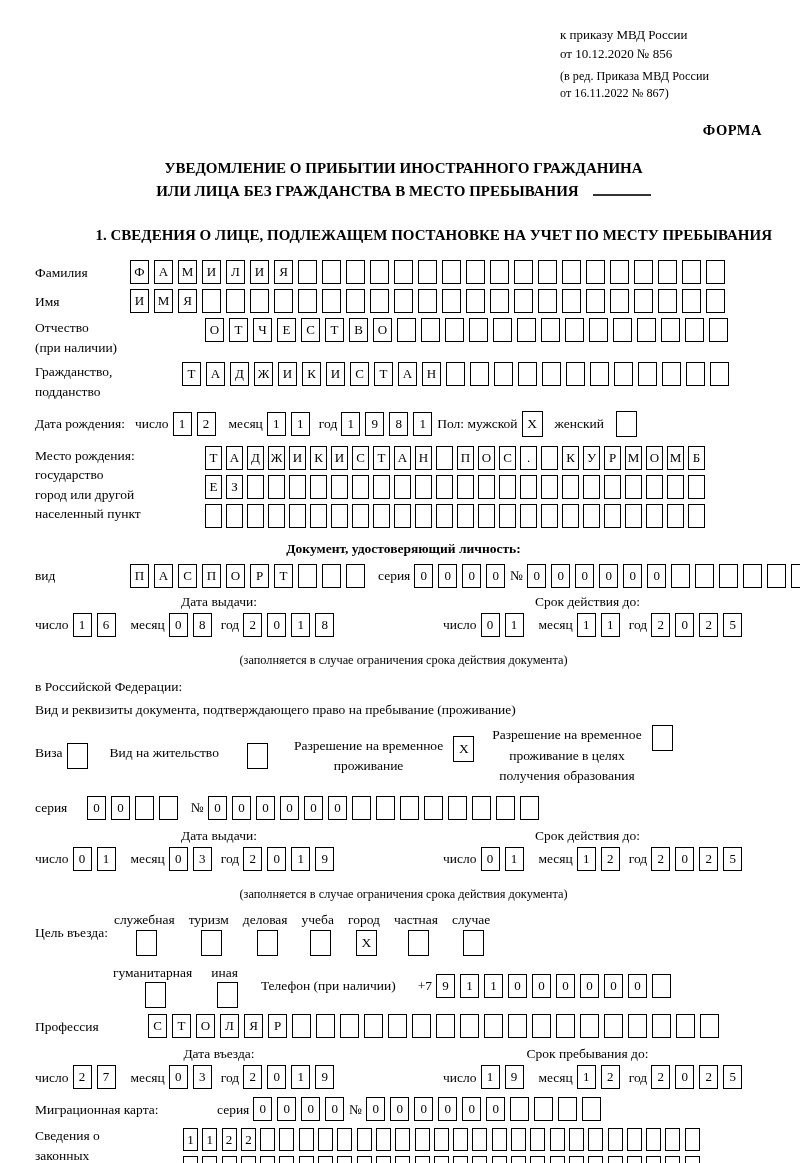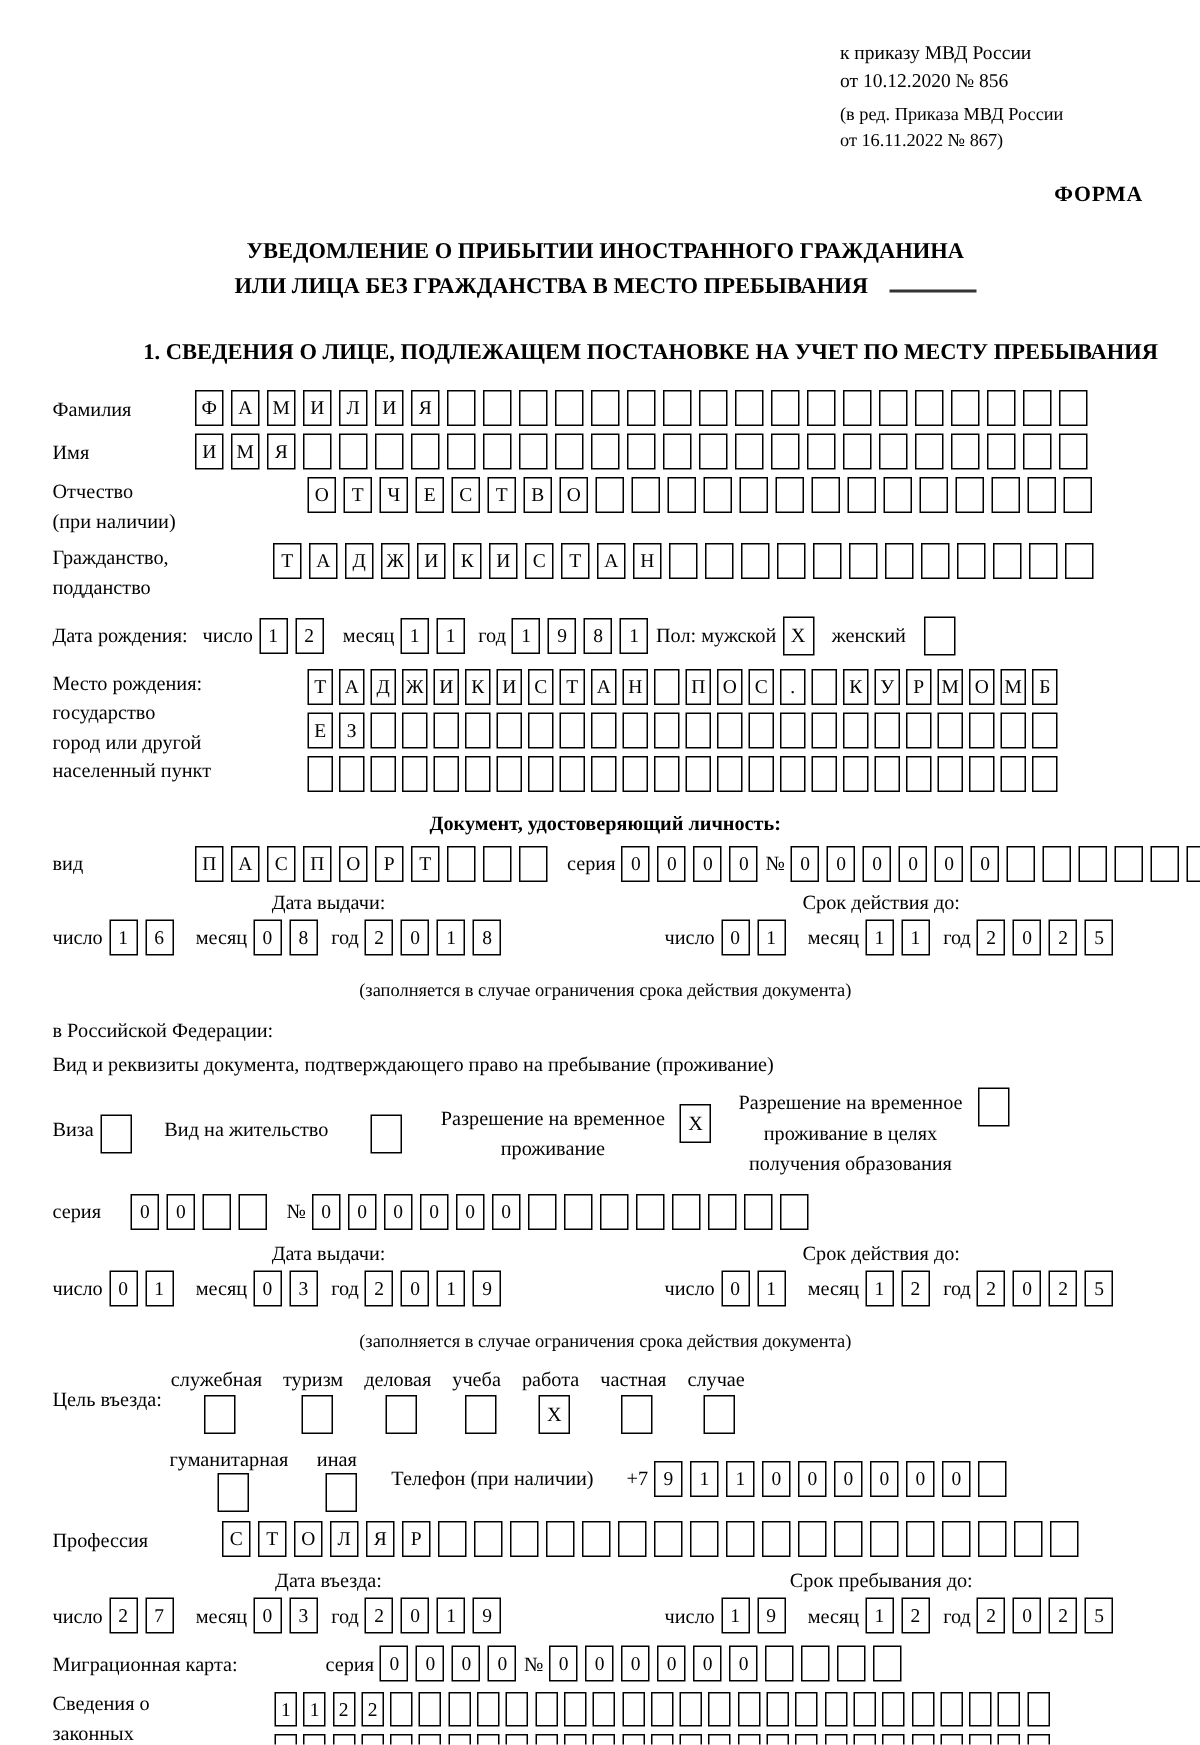--- a/index.html
+++ b/index.html
@@ -520,21 +520,21 @@
     </span>
     <span class="popt">
       <span class="lbl">деловая</span>
       <span class="checkbox"></span>
     </span>
     <span class="popt">
       <span class="lbl">учеба</span>
       <span class="checkbox"></span>
     </span>
     <span class="popt">
-      <span class="lbl">работа</span>
+      <span class="lbl">город</span>
       <span class="checkbox">X</span>
     </span>
     <span class="popt">
       <span class="lbl">частная</span>
       <span class="checkbox"></span>
     </span>
     <span class="popt" style="margin-right:0;">
       <span class="lbl">случае</span>
       <span class="checkbox"></span>
     </span>

